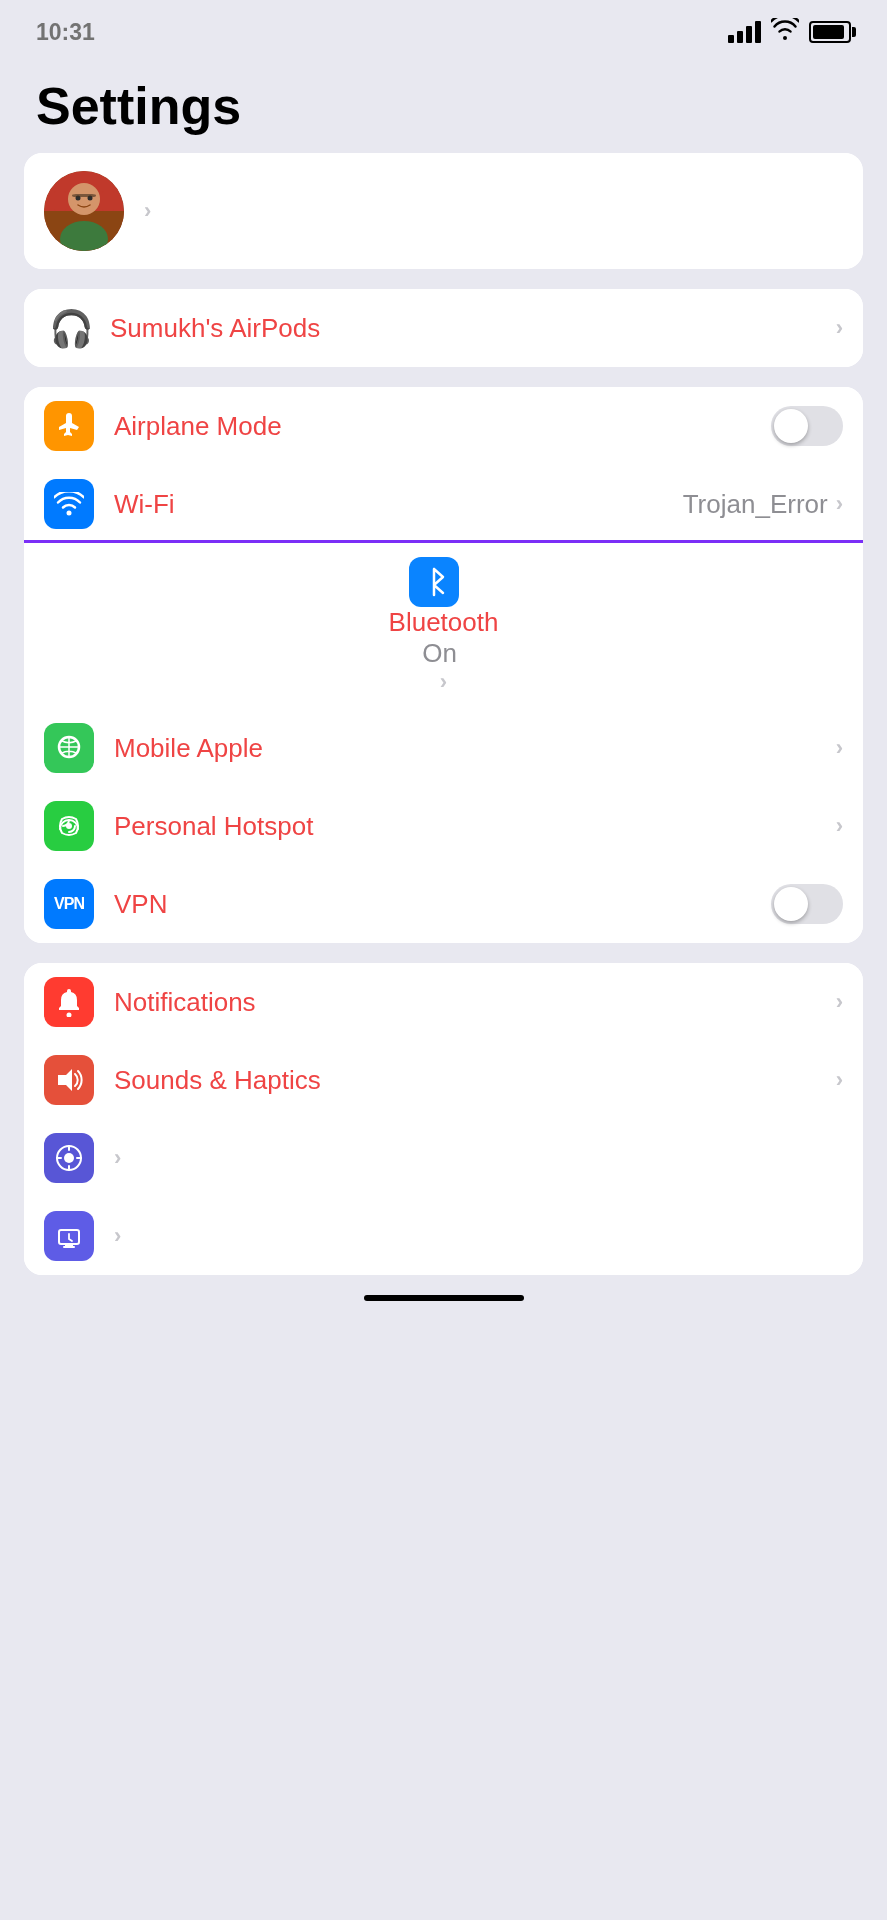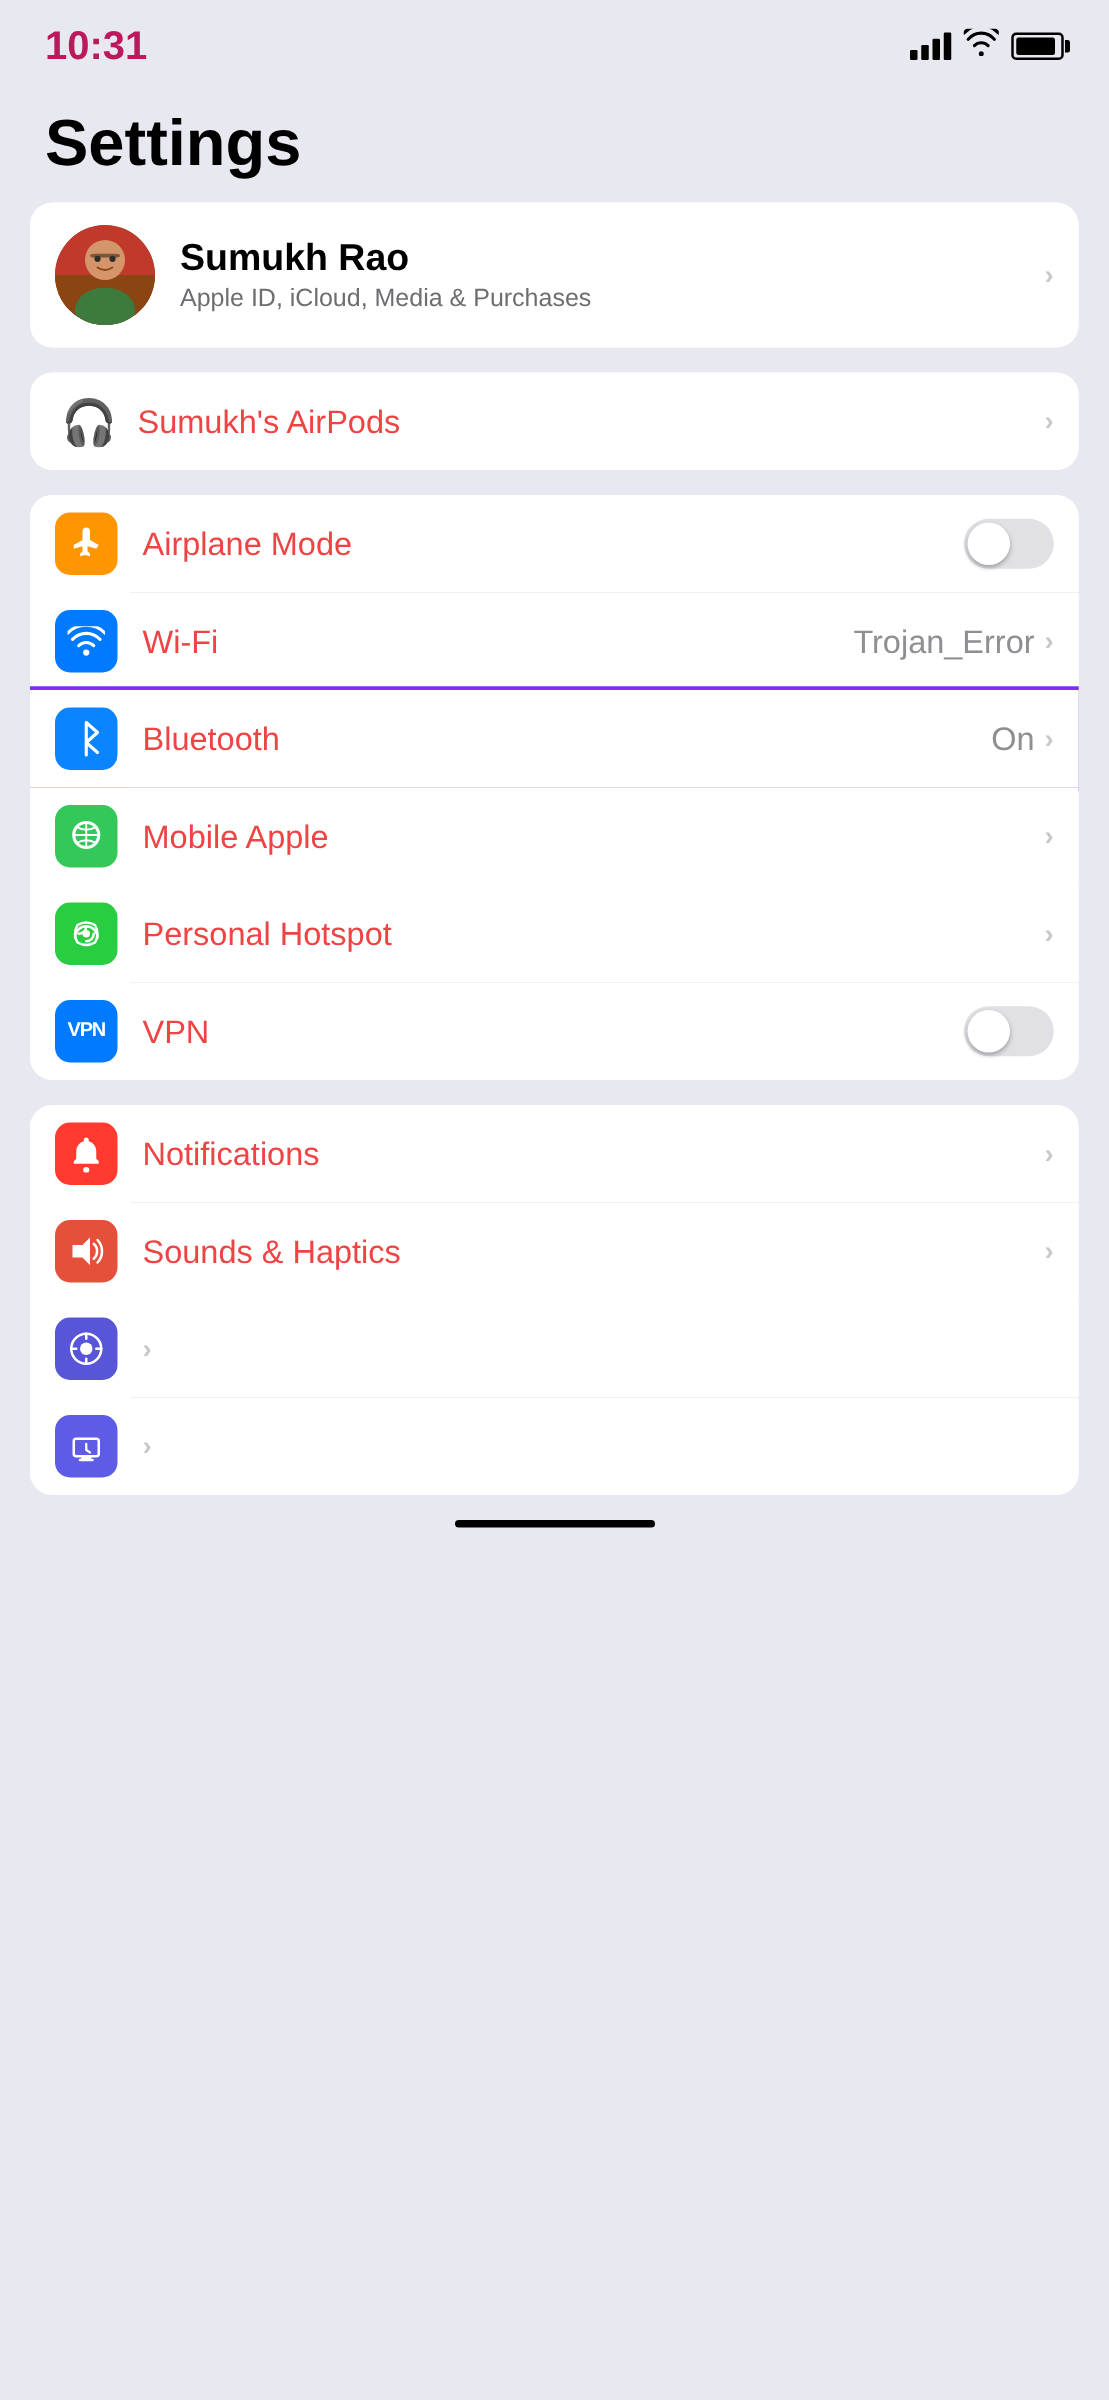--- a/index.html
+++ b/index.html
@@ -14,23 +14,23 @@
 
     .status-bar {
       display: flex;
       justify-content: space-between;
       align-items: center;
       padding: 18px 36px 10px 36px;
       background: #e8e8f0;
     }
 
     .status-time {
-      font-size: 32px;
+      font-size: 23px;
       font-weight: 700;
-      color: #be185d;
+      color: #737373;
     }
 
     .status-icons {
       display: flex;
       align-items: center;
       gap: 10px;
     }
 
     .signal-bars {
       display: flex;
@@ -265,24 +265,20 @@
         <circle cx="40" cy="28" r="16" fill="#D4956A"></circle>
         <ellipse cx="40" cy="68" rx="24" ry="18" fill="#3d7a3d"></ellipse>
         <rect x="10" y="20" width="12" height="20" fill="#c0392b" rx="2"></rect>
         <rect x="58" y="20" width="12" height="20" fill="#c0392b" rx="2"></rect>
         <circle cx="34" cy="27" r="2.5" fill="#2d2d2d"></circle>
         <circle cx="46" cy="27" r="2.5" fill="#2d2d2d"></circle>
         <path d="M34 34 Q40 38 46 34" stroke="#8B4513" stroke-width="1.5" fill="none" stroke-linecap="round"></path>
         <rect x="28" y="23" width="24" height="3" rx="4" fill="#3d2d1d" opacity="0.6"></rect>
       </svg>
     </div>
-    <div class="profile-text">
-      <div class="profile-name">Sumukh Rao</div>
-      <div class="profile-subtitle">Apple ID, iCloud, Media &amp; Purchases</div>
-    </div>
     <span class="chevron">›</span>
   </div>
 </div>
 
 <div class="section">
   <div class="list-item">
     <div class="item-icon" style="background:transparent; margin-right:16px;">
       <svg width="50" height="50" viewBox="0 0 50 50">
         <text x="5" y="38" font-size="36">🎧</text>
       </svg>
@@ -313,21 +309,21 @@
         <path d="M9 15.5a8.5 8.5 0 0112 0" stroke="white" stroke-width="2.5" stroke-linecap="round" fill="none"></path>
         <path d="M4 10.5a15 15 0 0122 0" stroke="white" stroke-width="2.5" stroke-linecap="round" fill="none"></path>
         <path d="M0 5.5a21 21 0 0130 0" stroke="white" stroke-width="2.5" stroke-linecap="round" fill="none"></path>
       </svg>
     </div>
     <span class="item-label">Wi-Fi</span>
     <span class="item-value">Trojan_Error</span>
     <span class="chevron">›</span>
   </div>
 
-  <div class="list-item section-highlighted" style="border-radius:0;">
+  <div class="list-item section-highlighted" style="border-radius:0;flex-direction:column;">
     <div class="item-icon bg-blue-dark">
       <svg width="22" height="30" viewBox="0 0 22 30" fill="white">
         <path d="M11 2v26M11 2l9 8-9 8M11 18l9 8-9-8" stroke="white" stroke-width="2.5" stroke-linecap="round" stroke-linejoin="round" fill="none"></path>
       </svg>
     </div>
     <span class="item-label">Bluetooth</span>
     <span class="item-value">On</span>
     <span class="chevron">›</span>
   </div>
 

